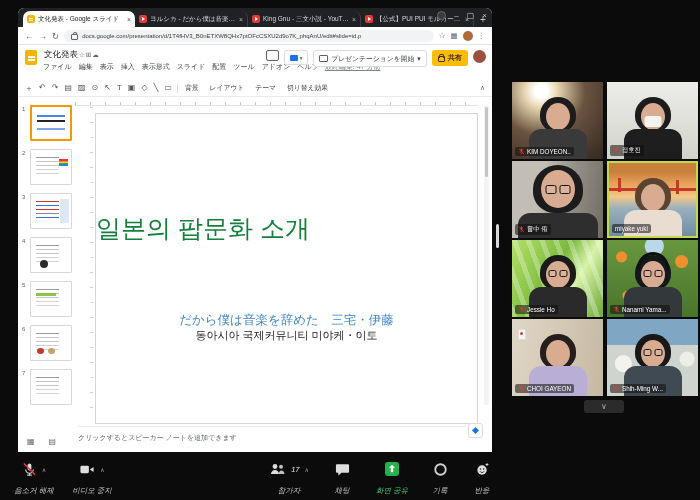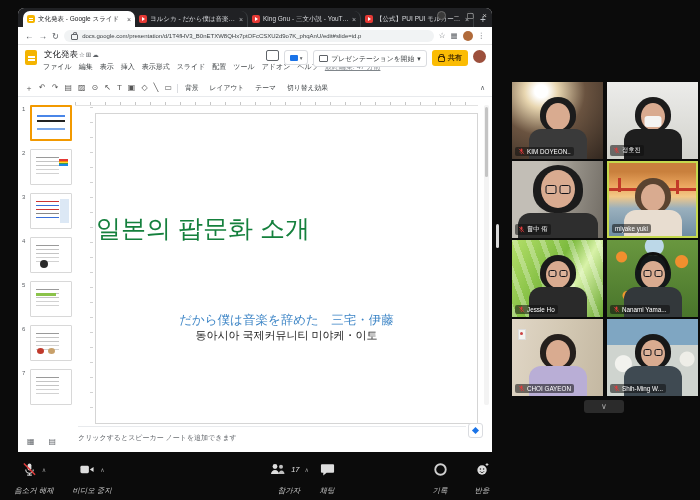--- a/index.html
+++ b/index.html
@@ -466,29 +466,38 @@
           <path d="M2 12c0-2.3 1.8-4 4-4s4 1.7 4 4z" fill="#dedede"></path>
           <circle cx="12" cy="4.8" r="2" fill="#bfbfbf"></circle>
           <path d="M9.5 12c.3-2 1.5-3.4 3-3.4 1.6 0 2.8 1.4 3 3.4z" fill="#bfbfbf"></path>
         </svg>
         <span class="zcount">17</span>
         <span class="caret">∧</span>
       </div>
       <span>참가자</span>
     </div>
 
-    <div class="zitem" style="left:311px;width:32px;">
+    <div class="zitem" style="left:326px;width:32px;">
       <div class="zrow">
         <svg width="15" height="15" viewBox="0 0 16 16">
           <path d="M2 2.5h12a1 1 0 0 1 1 1v7a1 1 0 0 1-1 1H7l-3.5 3v-3H2a1 1 0 0 1-1-1v-7a1 1 0 0 1 1-1z" fill="#dedede"></path>
         </svg>
       </div>
       <span>채팅</span>
     </div>
 
+    <div class="zitem" style="left:366px;width:52px;">
+      <div class="zrow">
+        <svg width="16" height="16" viewBox="0 0 16 16">
+          <rect x="1" y="1" width="14" height="14" rx="3" fill="#27b04b"></rect>
+          <path d="M8 3.8l3 3H9.2v4.4H6.8V6.8H5z" fill="#fff"></path>
+        </svg>
+      </div>
+      <span class="sharelabel">화면 공유</span>
+    </div>
 
     <div class="zitem" style="left:424px;width:32px;">
       <div class="zrow">
         <svg width="15" height="15" viewBox="0 0 16 16">
           <circle cx="8" cy="8" r="5.6" fill="none" stroke="#cfcfcf" stroke-width="2"></circle>
         </svg>
       </div>
       <span>기록</span>
     </div>
 

